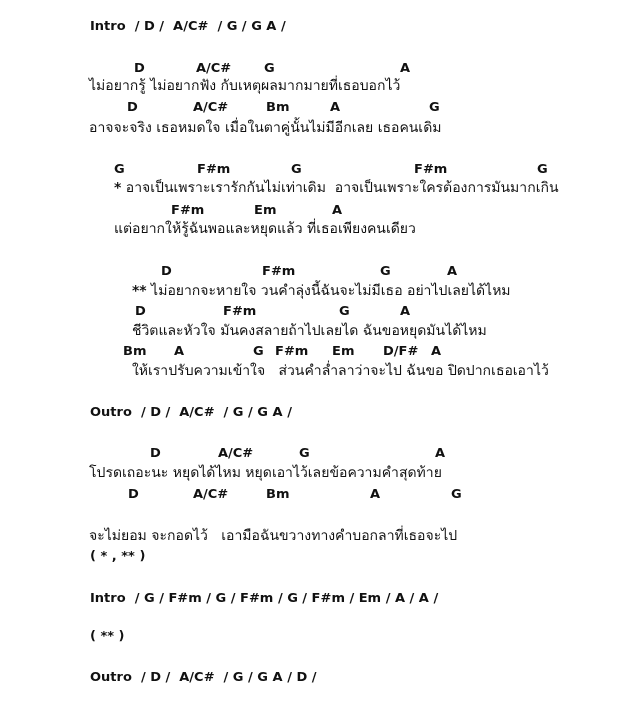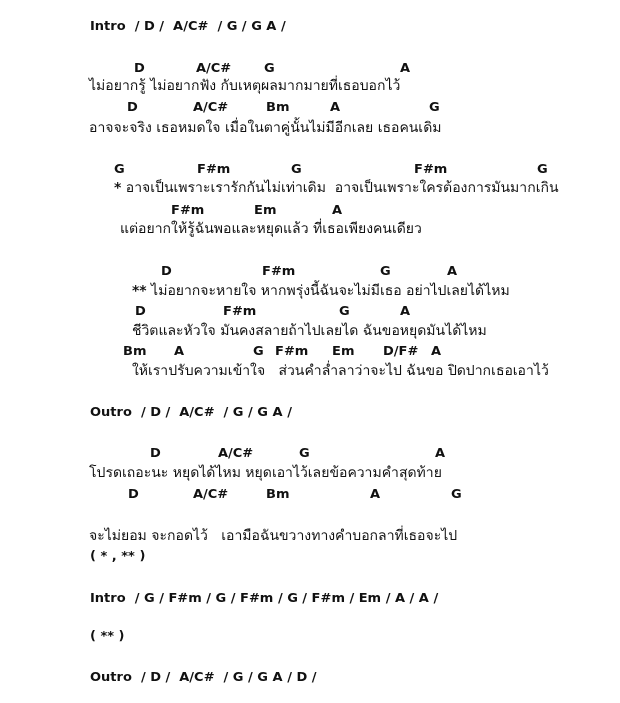--- a/index.html
+++ b/index.html
@@ -32,27 +32,27 @@
 <div class="ln chord" style="left:114px; top:162px;">G</div>
 <div class="ln chord" style="left:197px; top:162px;">F#m</div>
 <div class="ln chord" style="left:291px; top:162px;">G</div>
 <div class="ln chord" style="left:414px; top:162px;">F#m</div>
 <div class="ln chord" style="left:537px; top:162px;">G</div>
 <div class="ln lyric" style="left:114px; top:180px;"><b>*</b> <span>อาจเป็นเพราะเรารักกันไม่เท่าเดิม  อาจเป็นเพราะใครต้องการมันมากเกิน</span></div>
 
 <div class="ln chord" style="left:171px; top:203px;">F#m</div>
 <div class="ln chord" style="left:254px; top:203px;">Em</div>
 <div class="ln chord" style="left:332px; top:203px;">A</div>
-<div class="ln lyric" style="left:120px; top:221px;">แต่อยากให้รู้ฉันพอและหยุดแล้ว ที่เธอเพียงคนเดียว</div>
+<div class="ln lyric" style="left:114px; top:221px;">แต่อยากให้รู้ฉันพอและหยุดแล้ว ที่เธอเพียงคนเดียว</div>
 
 <div class="ln chord" style="left:161px; top:264px;">D</div>
 <div class="ln chord" style="left:262px; top:264px;">F#m</div>
 <div class="ln chord" style="left:380px; top:264px;">G</div>
 <div class="ln chord" style="left:447px; top:264px;">A</div>
-<div class="ln lyric" style="left:132px; top:283px;"><b>**</b> <span>ไม่อยากจะหายใจ หากพรุ่งนี้ฉันจะไม่มีเธอ อย่าไปเลยได้ไหม</span></div>
+<div class="ln lyric" style="left:132px; top:283px;"><b>**</b> <span>ไม่อยากจะหายใจ วนคำลุ่งนี้ฉันจะไม่มีเธอ อย่าไปเลยได้ไหม</span></div>
 
 <div class="ln chord" style="left:135px; top:304px;">D</div>
 <div class="ln chord" style="left:223px; top:304px;">F#m</div>
 <div class="ln chord" style="left:339px; top:304px;">G</div>
 <div class="ln chord" style="left:400px; top:304px;">A</div>
 <div class="ln lyric" style="left:132px; top:323px;">ชีวิตและหัวใจ มันคงสลายถ้าไปเลยได ฉันขอหยุดมันได้ไหม</div>
 
 <div class="ln chord" style="left:123px; top:344px;">Bm</div>
 <div class="ln chord" style="left:174px; top:344px;">A</div>
 <div class="ln chord" style="left:253px; top:344px;">G</div>

